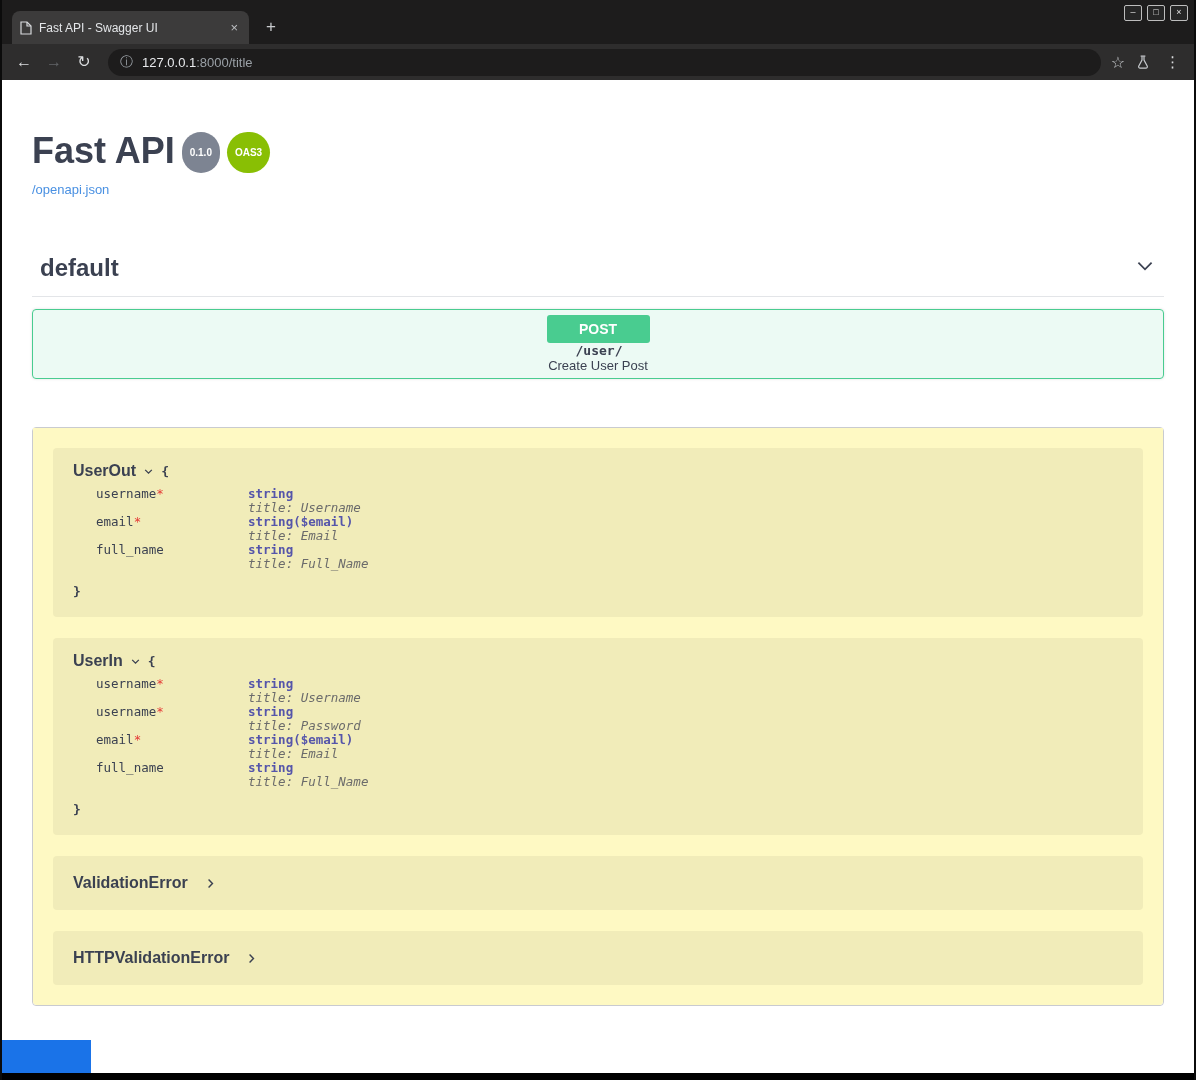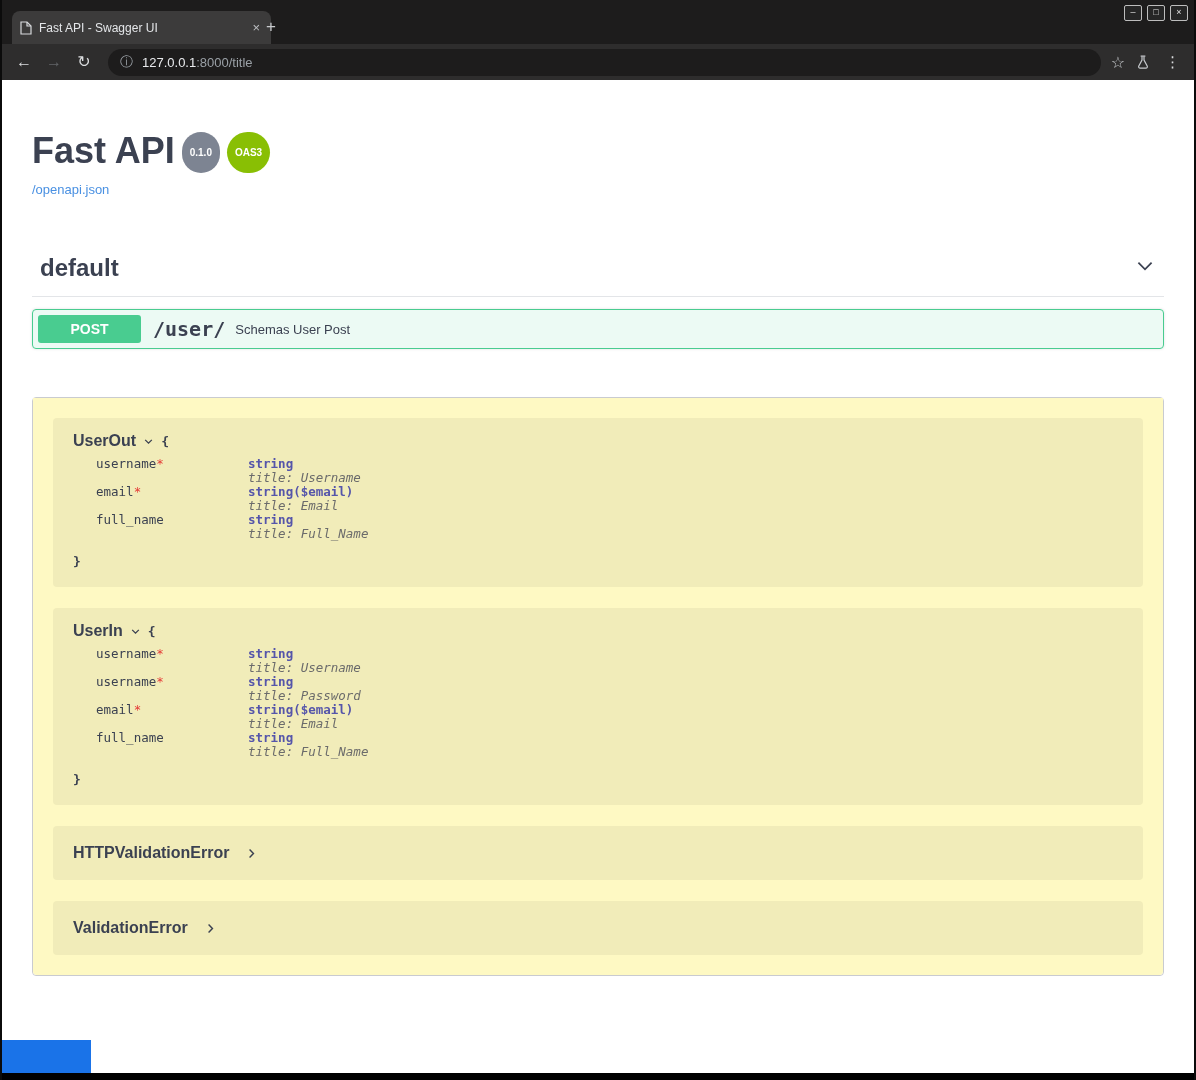--- a/index.html
+++ b/index.html
@@ -5,21 +5,21 @@
   html,body{margin:0;padding:0;overflow:hidden;}
   body{width:1196px;height:1080px;background:#000;font-family:"Liberation Sans",sans-serif;}
   .window{width:1196px;height:1080px;box-sizing:border-box;display:flex;flex-direction:column;
           background:#fff;border-left:2px solid #0b0b0b;border-right:2px solid #0b0b0b;position:relative;}
 
   
   .titlebar{height:44px;background:#1d1c1c;position:relative;flex:none;}
   .win-controls{position:absolute;top:5px;right:6px;display:flex;gap:5px;}
   .win-btn{width:16px;height:14px;border:1px solid #bdbdbd;border-radius:2px;background:#262626;
            color:#e0e0e0;font-size:9px;line-height:12px;text-align:center;cursor:default;}
-  .tab{position:absolute;left:10px;bottom:0;width:259px;height:33px;background:#3c3b3b;
+  .tab{position:absolute;left:10px;bottom:0;width:237px;height:33px;background:#3c3b3b;
        border-radius:8px 8px 0 0;display:flex;align-items:center;padding:0 8px;box-sizing:border-box;
        color:#e4e6e9;font-size:12px;gap:7px;}
   .tab-title{flex:1;white-space:nowrap;overflow:hidden;text-overflow:ellipsis;}
   .tab-close{color:#bdbfc2;font-size:13px;line-height:13px;padding:1px 3px;border-radius:50%;}
   .new-tab{position:absolute;left:258px;bottom:6px;color:#c9cbce;font-size:17px;width:22px;height:22px;
            text-align:center;line-height:21px;}
   .toolbar{height:36px;background:#2e2d2d;display:flex;align-items:center;padding:0 8px;flex:none;gap:2px;}
   .nav-icon{width:28px;height:28px;text-align:center;line-height:28px;font-size:16px;color:#dadcde;border-radius:50%;}
   .nav-icon.disabled{color:#636568;}
   .urlbar{flex:1;height:27px;background:#1d1c1c;border-radius:14px;display:flex;align-items:center;
@@ -44,24 +44,24 @@
   .spec-link{display:inline-block;margin-top:9px;font-size:13px;color:#4990e2;text-decoration:none;cursor:pointer;}
 
   .tag-section{margin-top:52px;}
   .tag-header{display:flex;align-items:center;justify-content:space-between;
               padding:4px 8px 14px 8px;border-bottom:1px solid #e3e5e8;cursor:pointer;text-align:center;}
   .tag-title{font-size:24px;font-weight:700;color:#3b4151;}
   .chev{display:block;}
 
   .opblock{margin-top:12px;border:1px solid #49cc90;border-radius:4px;background:rgba(73,204,144,.1);
            box-shadow:0 0 3px rgba(0,0,0,.12);}
-  .opblock-row{display:flex;align-items:center;padding:5px;cursor:pointer;}
+  .opblock-row{display:flex;align-items:center;padding:5px;cursor:pointer;flex-direction:column;}
   .method-badge{background:#49cc90;color:#fff;font-weight:700;font-size:14px;border-radius:3px;
                 width:103px;text-align:center;padding:6px 0;flex:none;}
-  .op-path{font-family:"DejaVu Sans Mono",monospace;font-size:20px;font-weight:700;color:#3b4151;margin:0 10px 0 12px;}
+  .op-path{font-family:"DejaVu Sans Mono",monospace;font-size:13px;font-weight:700;color:#3b4151;margin:0 10px 0 12px;}
   .op-summary{font-size:13px;color:#3b4151;}
 
   .models-section{margin-top:48px;border:1px solid #c9cbd0;border-radius:4px;}
   .models-header{display:flex;align-items:center;justify-content:space-between;background:#f7f7f7;
                  padding:10px 14px;border-bottom:1px solid #e1e2e5;border-radius:4px 4px 0 0;cursor:pointer;}
   .models-title{font-size:16px;font-weight:700;color:#3b4151;}
   .models-body{padding:20px;background:#fef9c3;border-radius:0 0 4px 4px;}
 
   .model-card{background:rgba(0,0,0,.05);border-radius:4px;margin-bottom:21px;padding:14px 20px 18px;}
   .model-card.collapsed{display:flex;align-items:center;padding:18px 20px;cursor:pointer;}
@@ -140,21 +140,21 @@
           <span class="chev">
             <svg width="22" height="22" viewBox="0 0 20 20">
                 <polyline points="4,7 10,13 16,7" fill="none" stroke="#3b4151" stroke-width="1.6"></polyline>
               </svg>
           </span>
         </div>
         <div class="opblock">
           <div class="opblock-row">
             <span class="method-badge">POST</span>
             <span class="op-path">/user/</span>
-            <span class="op-summary">Schemas User Post</span>
+            <span class="op-summary">Create User Post</span>
           </div>
         </div>
       </div>
 
       <div class="models-section">
         <div class="models-body">
 
           <div class="model-card">
             <div class="model-head">
               <span>UserOut</span>
@@ -228,37 +228,37 @@
                 <div class="prop-def">
                   <div class="prop-type"><span>string</span><span></span></div>
                   <div class="prop-title">title: Full_Name</div>
                 </div>
               </div>
             </div>
             <div class="brace brace-close">}</div>
           </div>
 
           <div class="model-card collapsed">
+            <span class="models-title">ValidationError</span>
+            <span class="collapsed-chev">
+              <svg width="13" height="13" viewBox="0 0 20 20">
+                  <polyline points="7,4 13,10 7,16" fill="none" stroke="#3b4151" stroke-width="2.2"></polyline>
+                </svg>
+            </span>
+          </div>
+
+          <div class="model-card collapsed">
             <span class="models-title">HTTPValidationError</span>
             <span class="collapsed-chev">
               <svg width="13" height="13" viewBox="0 0 20 20">
                   <polyline points="7,4 13,10 7,16" fill="none" stroke="#3b4151" stroke-width="2.2"></polyline>
                 </svg>
             </span>
           </div>
 
-          <div class="model-card collapsed">
-            <span class="models-title">ValidationError</span>
-            <span class="collapsed-chev">
-              <svg width="13" height="13" viewBox="0 0 20 20">
-                  <polyline points="7,4 13,10 7,16" fill="none" stroke="#3b4151" stroke-width="2.2"></polyline>
-                </svg>
-            </span>
-          </div>
-
         </div>
       </div>
 
     </div>
   </div>
 
   <div class="blue-box"></div>
   <div class="bottom-strip"></div>
 </div>
 

